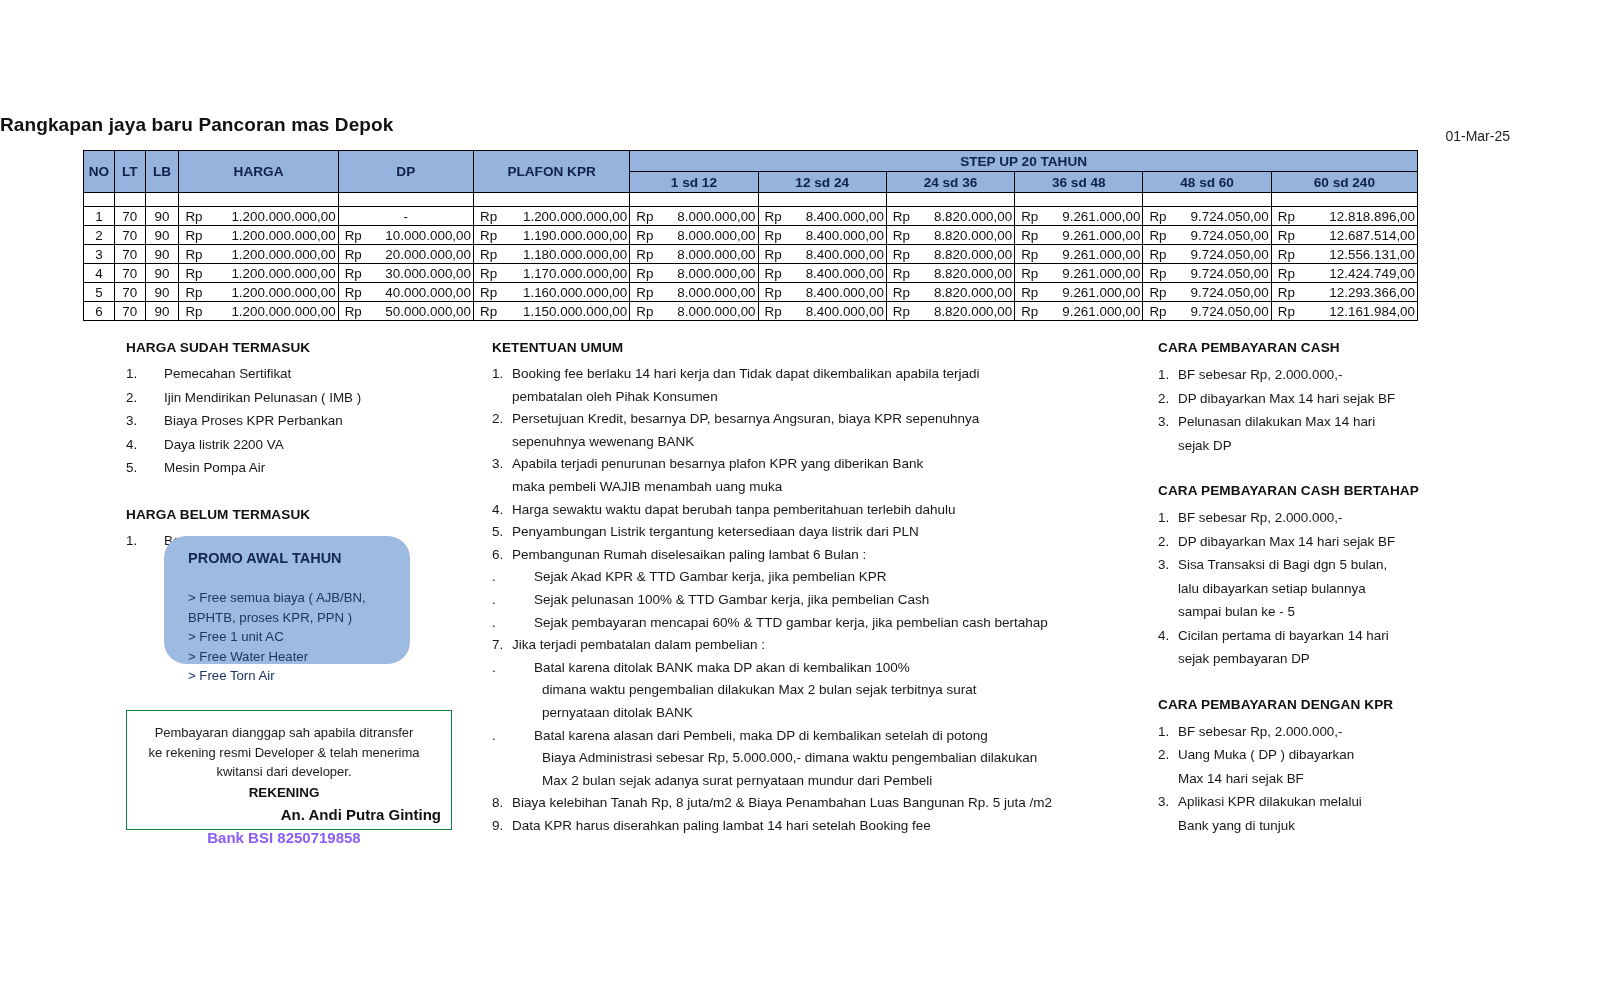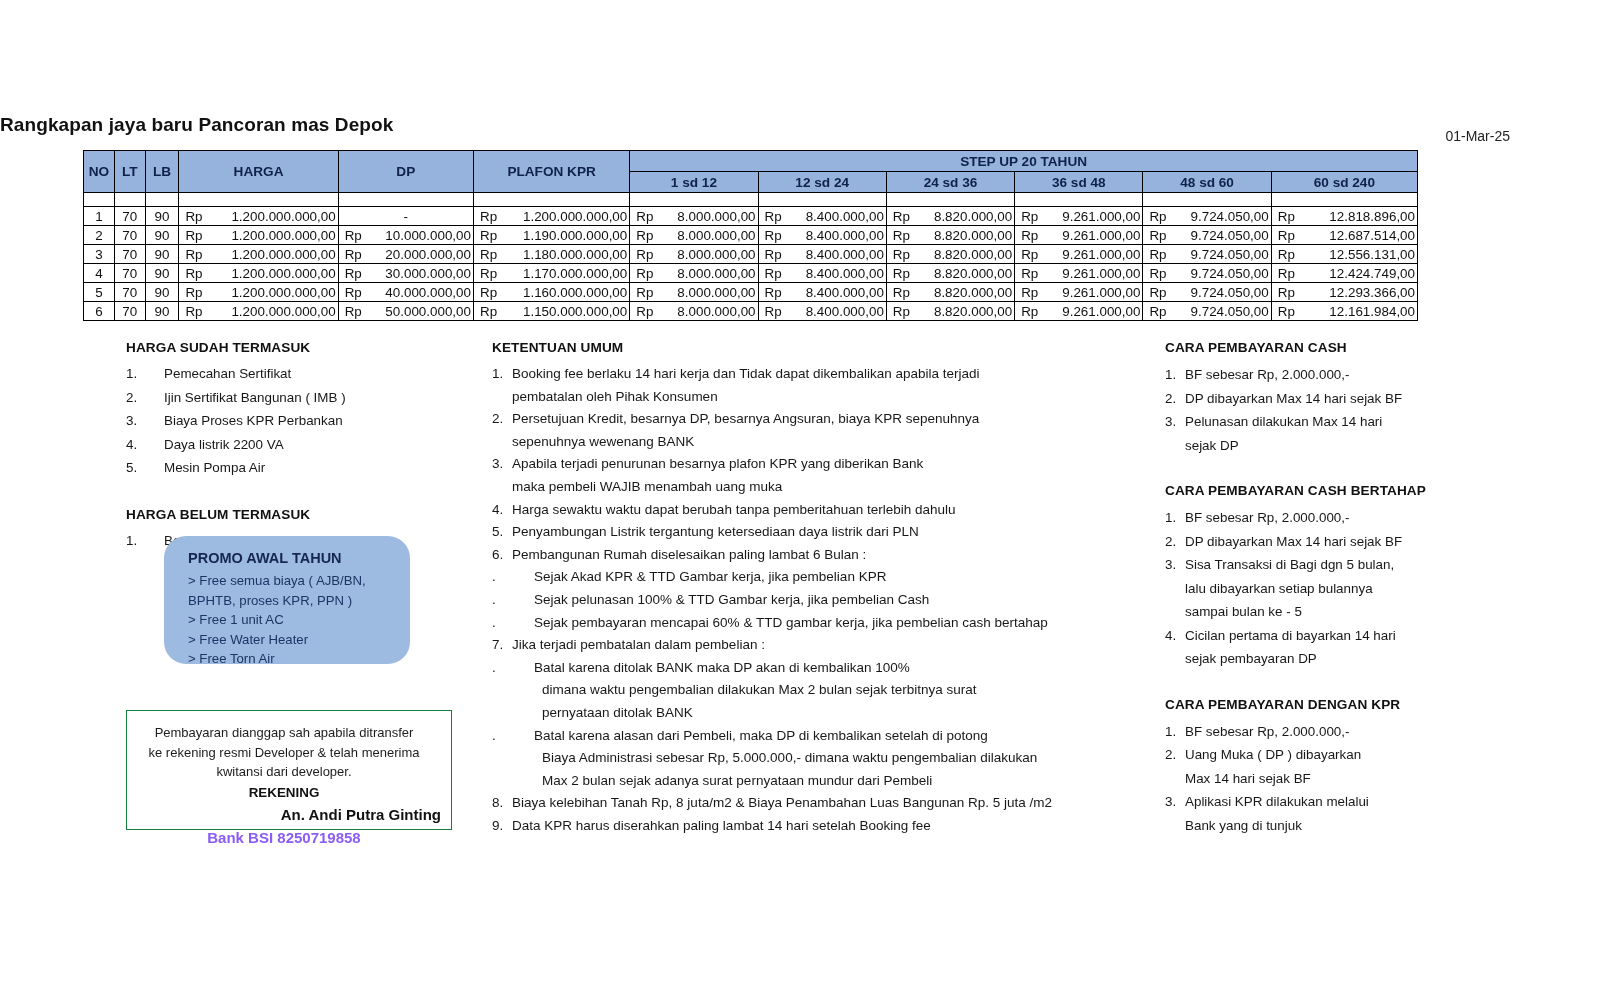--- a/index.html
+++ b/index.html
@@ -57,21 +57,21 @@
   .col-lb{ width:34px; }
   .col-harga{ width:160px; }
   .col-dp{ width:136px; }
   .col-plafon{ width:157px; }
   .col-step{ width:129px; }
   .col-step-last{ width:147px; }
 
   
   .col-left{ position:absolute; left:126px; top:340px; width:350px; }
   .col-mid{ position:absolute; left:492px; top:340px; width:660px; }
-  .col-right{ position:absolute; left:1158px; top:340px; width:400px;margin-left:7px; }
+  .col-right{ position:absolute; left:1158px; top:340px; width:400px; }
 
   .sec-head{
     font-size:13.6px; font-weight:bold; color:#111;
     margin-bottom:8px; letter-spacing:.1px;
   }
   .gap{ height:26px; }
 
   .num-list{ list-style:none; margin:0; padding:0; }
   .num-list li{
     font-size:13.4px; line-height:21.5px; color:#181818;
@@ -102,21 +102,21 @@
   
   .promo{
     position:absolute; left:164px; top:536px;
     width:246px; height:128px;
     background:#9dbbe0;
     border-radius:22px;
     padding:14px 0 0 24px;
   }
   .promo .promo-title{
     font-size:14.5px; font-weight:bold; color:#16274f;
-    margin-bottom:5px;
+    margin-bottom:22px;
   }
   .promo .promo-line{
     font-size:13.2px; line-height:19.5px; color:#1c3566;
   }
 
   
   .rekening{
     position:absolute; left:126px; top:710px;
     width:326px; height:120px;
     border:1px solid #15803d;
@@ -412,21 +412,21 @@
           <span class="amt">12.161.984,00</span>
         </td>
       </tr>
     </tbody>
 </table>
 
 <div class="col-left">
   <div class="sec-head">HARGA SUDAH TERMASUK</div>
   <ul class="num-list">
       <li><span class="n">1.</span><span>Pemecahan Sertifikat</span></li>
-      <li><span class="n">2.</span><span>Ijin Sertifikat Bangunan ( IMB )</span></li>
+      <li><span class="n">2.</span><span>Ijin Mendirikan Pelunasan ( IMB )</span></li>
       <li><span class="n">3.</span><span>Biaya Proses KPR Perbankan</span></li>
       <li><span class="n">4.</span><span>Daya listrik 2200 VA</span></li>
       <li><span class="n">5.</span><span>Mesin Pompa Air</span></li>
     </ul>
   <div class="gap"></div>
   <div class="sec-head">HARGA BELUM TERMASUK</div>
   <ul class="num-list">
       <li><span class="n">1.</span><span>Bookingfee ( BF ) Rp, 2.000.000</span></li>
     </ul>
 </div>

